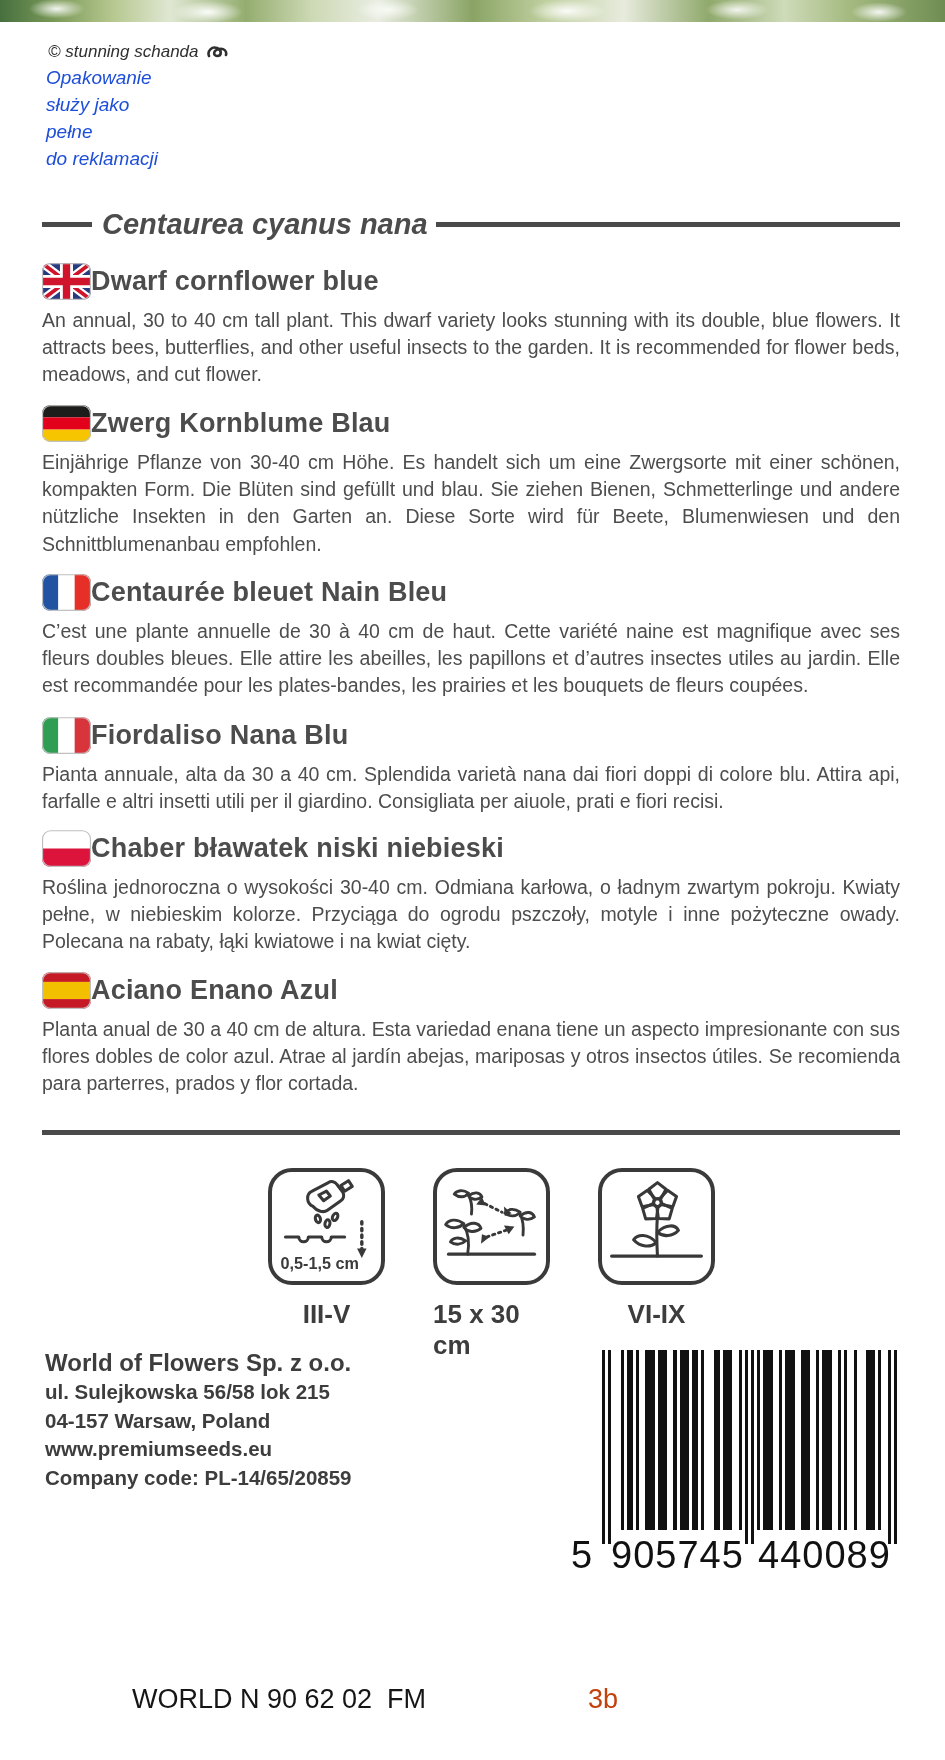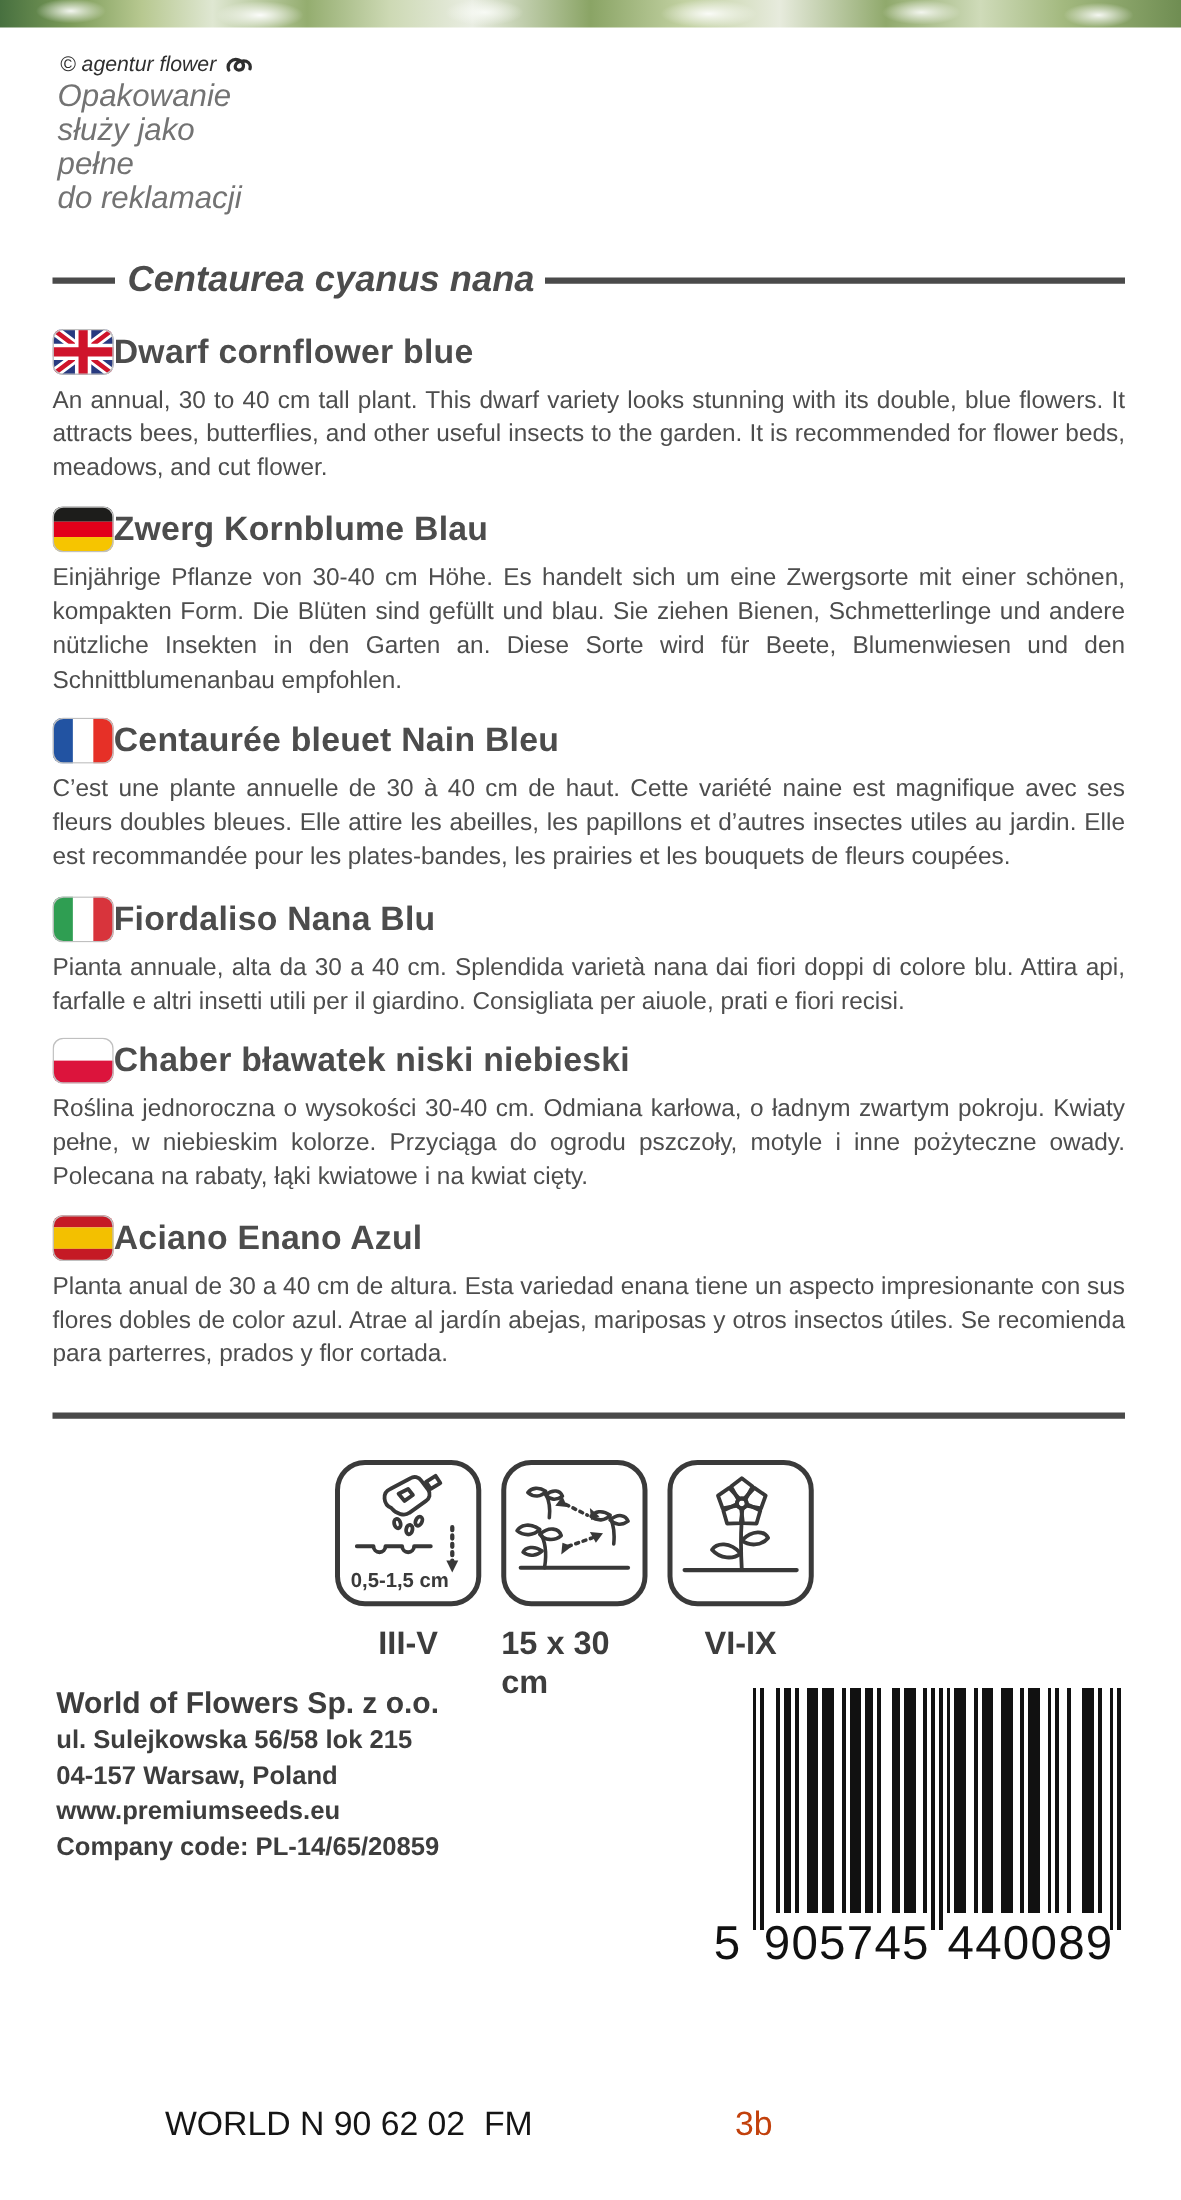--- a/index.html
+++ b/index.html
@@ -14,43 +14,43 @@
       radial-gradient(45px 15px at 41% 45%, rgba(250,252,248,.9), rgba(255,255,255,0) 70%),
       radial-gradient(55px 16px at 60% 50%, rgba(255,255,255,.9), rgba(255,255,255,0) 70%),
       radial-gradient(45px 14px at 78% 45%, rgba(255,255,255,.85), rgba(255,255,255,0) 70%),
       radial-gradient(40px 14px at 93% 55%, rgba(255,255,255,.9), rgba(255,255,255,0) 70%),
       linear-gradient(90deg,#47703f 0%,#7c9b59 6%,#b7c890 12%,#dfe7d2 18%,#94ad6f 26%,
         #cdd9b4 33%,#e9ede2 40%,#8aa465 50%,#c2d1a2 58%,#e7ebdd 66%,#90a96c 75%,
         #cfdbb9 83%,#a3b97f 90%,#6f8d52 100%);}
 
   .copyright{position:absolute;left:48px;top:42px;display:flex;align-items:center;gap:7px;
     font-style:italic;font-size:17px;color:#2f2f2f;}
-  .claim{position:absolute;left:46px;top:64px;font-style:italic;font-size:25px;
-    line-height:27px;color:#737373;}
+  .claim{position:absolute;left:46px;top:64px;font-style:italic;font-size:19px;
+    line-height:27px;color:#1d4ed8;}
   .category{position:absolute;right:47px;top:38px;text-align:right;font-size:18.5px;
     line-height:27px;color:#555555;}
 
   .title-row{position:absolute;left:42px;top:208px;width:858px;display:flex;align-items:center;}
   .title-dash{width:50px;height:5px;background:#4a4a4a;margin-right:10px;flex:none;}
   .title-text{font-style:italic;font-weight:bold;font-size:29px;color:#4c4c4c;
     margin-right:8px;white-space:nowrap;}
   .title-rule{flex:1;height:5px;background:#4a4a4a;}
 
   .lang-sec{position:absolute;left:42px;width:858px;}
   #sec-en{top:262px;} #sec-de{top:404px;} #sec-fr{top:573px;}
   #sec-it{top:716px;} #sec-pl{top:829px;} #sec-es{top:971px;}
   .sec-head{display:flex;align-items:center;height:38px;}
   .flag{width:49px;height:37px;flex:none;}
   .lang-sec h2{margin:0;font-size:27px;color:#4c4c4c;letter-spacing:.2px;line-height:38px;}
   .lang-sec p{margin:7px 0 0;font-size:19.5px;line-height:27.2px;text-align:justify;
     color:#4d4d4d;}
 
   .divider{position:absolute;left:42px;top:1130px;width:858px;height:5px;background:#4a4a4a;}
 
-  .icons-row{position:absolute;left:268px;top:1168px;display:flex;gap:16px;}
+  .icons-row{position:absolute;left:268px;top:1168px;display:flex;gap:48px;}
   .icon-cell{display:flex;flex-direction:column;align-items:center;width:117px;}
   .icon-box{width:117px;height:117px;border:4px solid #3a3a3a;border-radius:24px;
     box-sizing:border-box;display:flex;align-items:center;justify-content:center;background:#fff;}
   .icon-label{margin-top:14px;font-weight:bold;font-size:26px;color:#3d3d3d;}
 
   .producer{position:absolute;left:45px;top:1348px;color:#3d3d3d;font-weight:bold;}
   .producer .name{font-size:24px;line-height:30px;}
   .producer .line{font-size:20.5px;line-height:28.5px;}
 
   .barcode{position:absolute;left:602px;top:1350px;width:295px;height:235px;}
@@ -63,21 +63,21 @@
   .footer-code{position:absolute;left:588px;top:1684px;font-size:27px;color:#c2410c;}
 </style>
 </head>
 <body>
 
 <div id="page">
 
   <div class="photo-strip"></div>
 
   <div class="copyright">
-    <span>© agentur flower</span>
+    <span>© stunning schanda</span>
     <svg width="24" height="16" viewBox="0 0 24 16">
       <path d="M3 12 C1 7 6 2 11 4 C16 6 16 12 11 12 C7 12 7 6 13 5 C18 4 21 7 20 11" fill="none" stroke="#2f2f2f" stroke-width="2.6" stroke-linecap="round"></path>
     </svg>
   </div>
 
   <div class="claim">
     <div>Opakowanie</div>
     <div>służy jako</div>
     <div>pełne</div>
     <div>do reklamacji</div>

